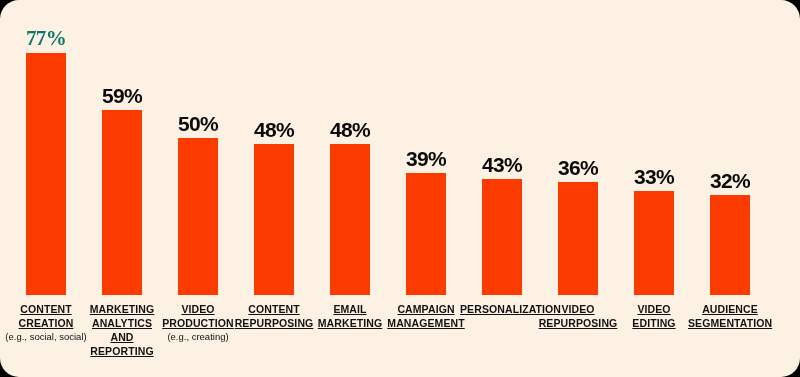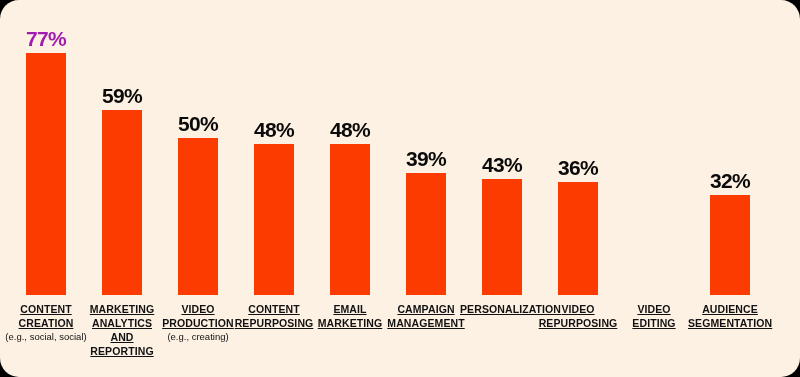--- a/index.html
+++ b/index.html
@@ -110,21 +110,21 @@
   .cat-note:empty { display: none; }
 </style>
 </head>
 <body>
 
 <div id="chart-card" style="background: rgb(253, 241, 228); border-radius: 19px;">
   <div id="plot-area">
 
     <div class="bar-column">
       <div class="bar-stack">
-        <div class="value-label" style="color: #a21caf;">77%</div>
+        <div class="value-label" style="color: #0f766e; font-family: Liberation Serif, serif;">77%</div>
         <div class="bar" style="height: 241.78px; background: rgb(251, 59, 0);"></div>
       </div>
       <div class="cat-label-wrap">
         <div class="cat-label">CONTENT
 CREATION</div>
         <div class="cat-note">(e.g., social, social)</div>
       </div>
     </div>
 
     <div class="bar-column">
@@ -206,20 +206,24 @@
         <div class="bar" style="height: 113.04px; background: rgb(251, 59, 0);"></div>
       </div>
       <div class="cat-label-wrap">
         <div class="cat-label">VIDEO
 REPURPOSING</div>
 
       </div>
     </div>
 
     <div class="bar-column">
+      <div class="bar-stack">
+        <div class="value-label" style="color: rgb(10, 10, 10);">33%</div>
+        <div class="bar" style="height: 103.62px; background: rgb(251, 59, 0);"></div>
+      </div>
       <div class="cat-label-wrap">
         <div class="cat-label">VIDEO
 EDITING</div>
 
       </div>
     </div>
 
     <div class="bar-column">
       <div class="bar-stack">
         <div class="value-label" style="color: rgb(10, 10, 10);">32%</div>

